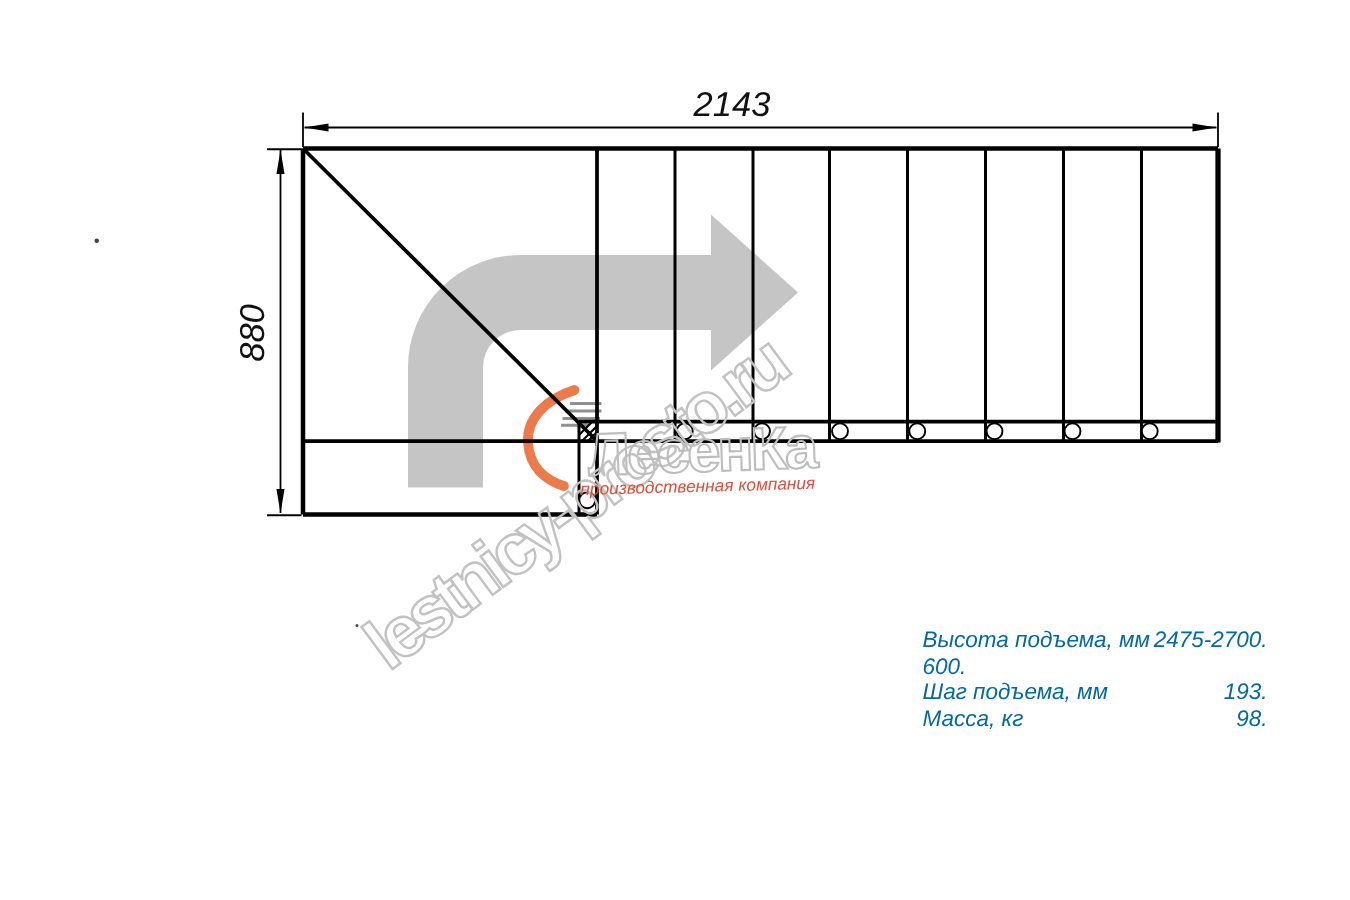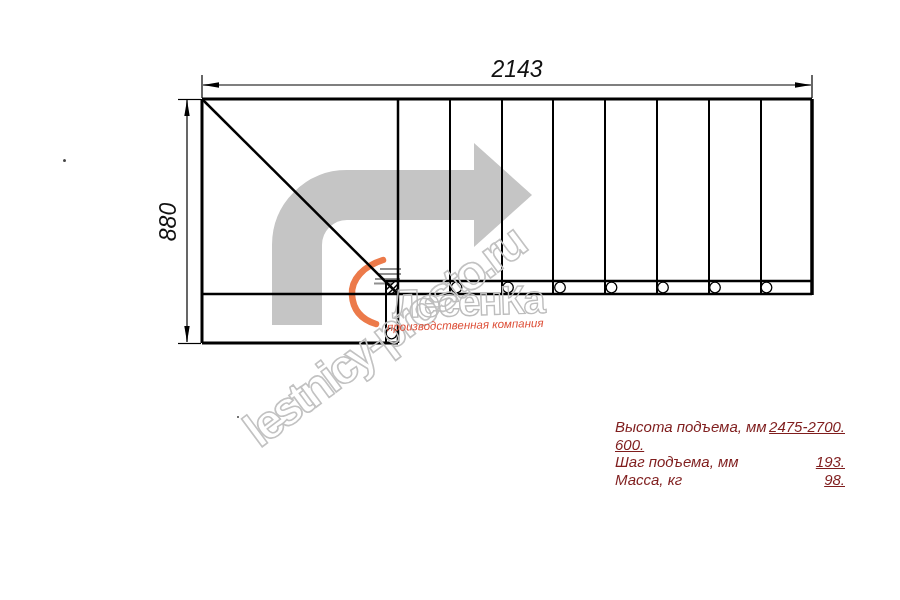--- a/index.html
+++ b/index.html
@@ -11,23 +11,23 @@
   .wm-site{position:absolute;left:250px;top:406px;height:60px;line-height:60px;
            font-size:48px;font-weight:bold;letter-spacing:-4px;color:transparent;
            -webkit-text-stroke:1.6px #c2c2c2;transform:rotate(-36.5deg);transform-origin:0 50%;
            white-space:nowrap;pointer-events:none;}
   .wm-brand{position:absolute;left:392px;top:282px;font-size:40px;font-weight:bold;
             letter-spacing:-2px;color:transparent;-webkit-text-stroke:1.4px #bdbdbd;
             transform:rotate(-2deg);transform-origin:0 50%;white-space:nowrap;pointer-events:none;}
   .wm-sub{position:absolute;left:387px;top:321px;font-size:11.5px;font-style:italic;
           color:#dd4f38;transform:rotate(-1.5deg);transform-origin:0 50%;white-space:nowrap;}
   .specs{position:absolute;left:615px;top:418px;width:230px;font-size:15px;font-style:italic;
-         color:#7f1d1d;}
+         color:#0369a1;}
   .spec-row{display:flex;justify-content:space-between;line-height:17.5px;}
-  .spec-value{text-align:left;text-decoration:underline;}
+  .spec-value{text-align:left;}
   .dot{position:absolute;background:#444;border-radius:50%;}
 </style>
 </head>
 <body>
 
 <div id="stage">
 
   <svg width="900" height="600" viewBox="0 0 900 600">
 
     <g>
@@ -97,21 +97,21 @@
 
     <g stroke="#000" stroke-width="1.2">
       <line x1="187" y1="100" x2="187" y2="342"></line>
       <line x1="178" y1="99.5" x2="201" y2="99.5"></line>
       <line x1="178" y1="343.5" x2="201" y2="343.5"></line>
       <polygon points="187,100 184.3,116 189.7,116" fill="#000" stroke="none"></polygon>
       <polygon points="187,342 184.3,326 189.7,326" fill="#000" stroke="none"></polygon>
     </g>
   </svg>
 
-  <div class="dim-label" style="left:437px;top:56px;width:160px;">2143</div>
+  <div class="dim-label" style="left:408px;top:56px;width:160px;">2143</div>
   <div class="dim-label vert" style="left:131px;top:210px;width:72px;height:24px;">880</div>
 
   <div class="wm-site">lestnicy-prosto.ru</div>
   <div class="wm-brand">ЛесенКа</div>
   <div class="wm-sub">производственная компания</div>
 
   <div class="specs">
     <div class="spec-row">
       <span class="spec-label">Высота подъема, мм</span>
       <span class="spec-value">2475-2700.</span>

